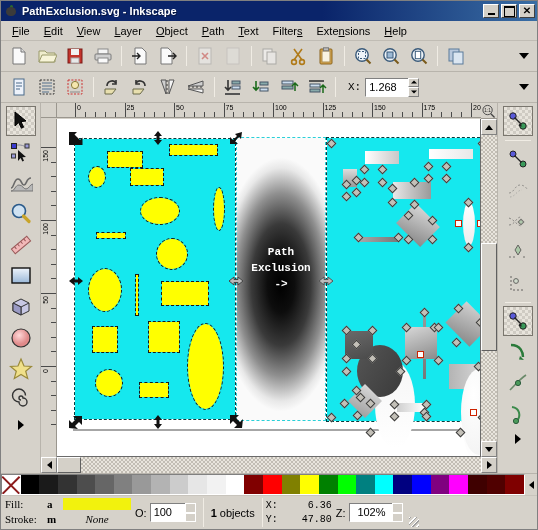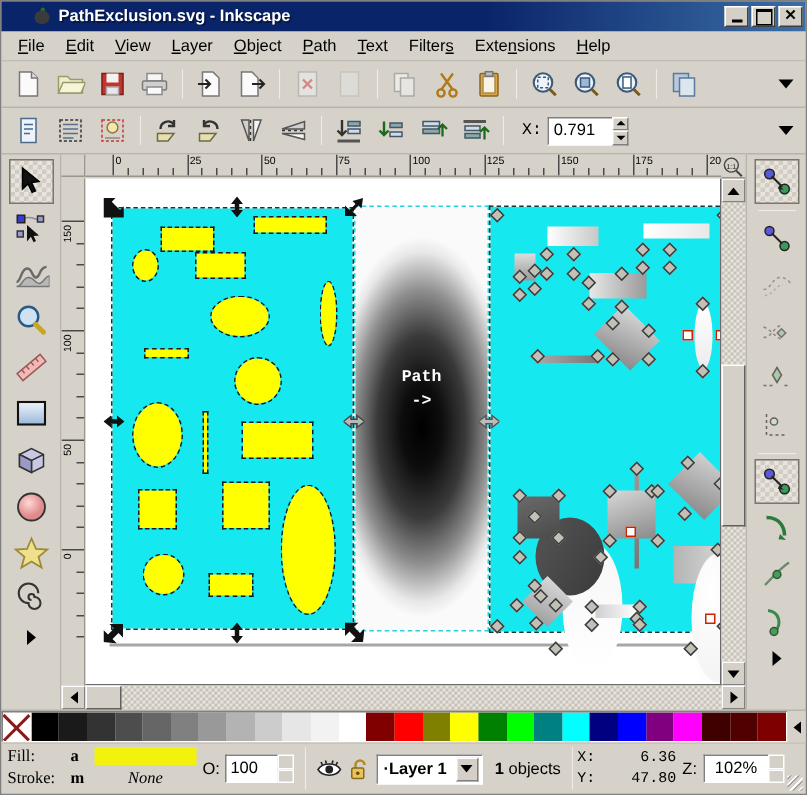--- a/index.html
+++ b/index.html
@@ -16,21 +16,21 @@
     position: relative;
     background: #d4d0c8;
     border: 1px solid #808080;
     display: flex; flex-direction: column;
   }
   
   #titlebar {
     height: 20px; min-height: 20px;
     background: linear-gradient(to right,#0a246a 0%,#0a246a 60%,#3a6ea5 100%);
     display: flex; align-items: center;
-    padding: 0 2px 0 20px;
+    padding: 0 2px 0 3px;
     color: #fff;
   }
   #title-icon {
     width: 14px; height: 14px; margin-right: 4px;
     position: relative; flex: 0 0 auto;
   }
   #title-icon .blob {
     position:absolute; left:2px; top:3px; width:10px; height:9px;
     background:#3b3b3b; border-radius:50% 50% 45% 45%;
   }
@@ -439,21 +439,21 @@
     <div class="tb-btn">
       <svg width="20" height="20" viewBox="0 0 20 20">
           <rect x="2" y="3" width="15" height="2" fill="#555"></rect>
           <rect x="3" y="7" width="10" height="3" fill="#cde" stroke="#456"></rect>
           <rect x="3" y="12" width="10" height="3" fill="#8aa" stroke="#456"></rect>
           <path d="M16 16V8M13 11l3-3 3 3" stroke="#1a6a1a" stroke-width="1.5" fill="none"></path>
         </svg>
     </div>
     <div class="tb-sep"></div>
     <span class="xfield-label">X:</span>
-    <div class="xfield">0.791</div>
+    <div class="xfield">1.268</div>
     <div class="spinner">
         <div class="up"></div>
         <div class="dn"></div>
       </div>
     <div class="tb-overflow"></div>
   </div>
 
   <div id="middle">
 
     <div id="toolbox">
@@ -648,20 +648,21 @@
           <div class="ysh" style="left:92px;top:203px;width:30px;height:30px;"></div>
           <div class="ysh" style="left:131px;top:205px;width:35px;height:85px;border-radius:50%;"></div>
           <div class="ysh" style="left:39px;top:251px;width:26px;height:26px;border-radius:50%;"></div>
           <div class="ysh" style="left:83px;top:264px;width:28px;height:14px;"></div>
 
           <div class="gradbox" style="left:180px;top:19px;width:88px;height:282px;
                       background:radial-gradient(ellipse 70% 45% at 50% 52%, #000 0%, #0d0d0d 22%, #3a3a3a 48%, #8f8f8f 72%, #e8e8e8 92%, #fafafa 100%);"></div>
           <div class="selrect" style="left:179px;top:18px;width:90px;height:284px;border-color:#2ad0d8;"></div>
           <div style="position:absolute;left:180px;top:125px;width:88px;text-align:center;">
             <div class="gtext" style="position:relative;line-height:16px;">Path</div>
+            <div class="gtext" style="position:relative;line-height:16px;">Exclusion</div>
             <div class="gtext" style="position:relative;line-height:16px;">-&gt;</div>
           </div>
 
           <div class="cyan" style="left:270px;top:19px;width:157px;height:283px;"></div>
           <div class="selrect" style="left:269px;top:18px;width:159px;height:285px;border-color:#083a3a;"></div>
 
           <div class="gsh" style="left:308px;top:32px;width:34px;height:13px;background:linear-gradient(90deg,#fff,#c8c8c8);"></div>
           <div class="gsh" style="left:372px;top:30px;width:44px;height:10px;background:linear-gradient(90deg,#fff,#e8e8e8);"></div>
           <div class="gsh" style="left:286px;top:50px;width:14px;height:18px;background:linear-gradient(180deg,#ddd,#999);"></div>
           <div class="gsh" style="left:336px;top:63px;width:38px;height:17px;background:linear-gradient(90deg,#e8e8e8,#9a9a9a);"></div>
@@ -946,42 +947,20 @@
       <span style="margin-right:3px">O:</span>
       <span class="ofield">100</span>
       <span class="spinner">
           <span class="up" style="flex:1;background:#d4d0c8;border:1px solid #fff"></span>
           <span class="dn" style="flex:1;background:#d4d0c8;border:1px solid #fff"></span>
         </span>
     </div>
 
     <div class="sb-vsep"></div>
 
-    <div class="sb-sec">
-      <span style="margin-right:5px">
-        <svg width="17" height="13" viewBox="0 0 17 13">
-            <path d="M1 7c3-5 12-5 15 0-3 5-12 5-15 0z" fill="#fff" stroke="#222"></path>
-            <circle cx="8.5" cy="7" r="2.6" fill="#222"></circle>
-            <path d="M3 2l1 2M6 1l.6 2M11 1l-.6 2M14 2l-1 2" stroke="#222" stroke-width="1.1"></path>
-          </svg>
-      </span>
-      <span style="margin-right:5px">
-        <svg width="13" height="14" viewBox="0 0 13 14">
-            <path d="M4 6V4a3 3 0 016 0" fill="none" stroke="#b08a20" stroke-width="1.6"></path>
-            <rect x="1.5" y="6" width="8" height="7" rx="1" fill="#e8c25a" stroke="#8a6a18"></rect>
-            <circle cx="5.5" cy="9.5" r="1.2" fill="#6a4a10"></circle>
-          </svg>
-      </span>
-      <span class="layerbox">
-        <span class="layername">·Layer 1</span>
-        <span class="layerdrop">
-            <i></i>
-          </span>
-      </span>
-    </div>
 
     <div class="sb-sec">
       <span class="objcount"><b>1</b> <span>objects</span></span>
     </div>
 
     <div class="sb-vsep"></div>
 
     <div class="coordcol">
       <div class="coordrow">
           <span class="coordlab">X:</span>

